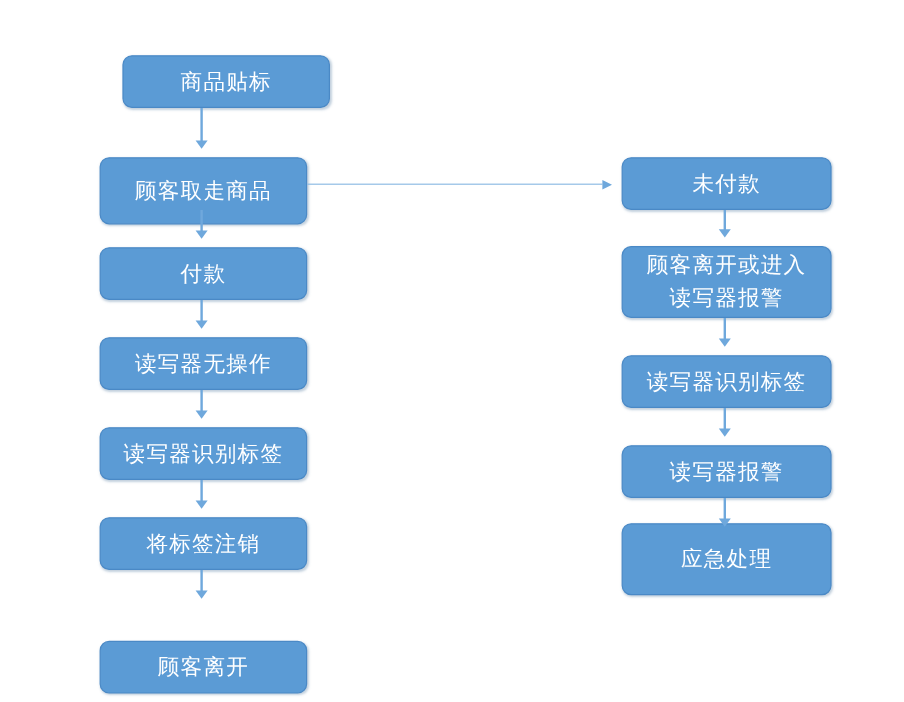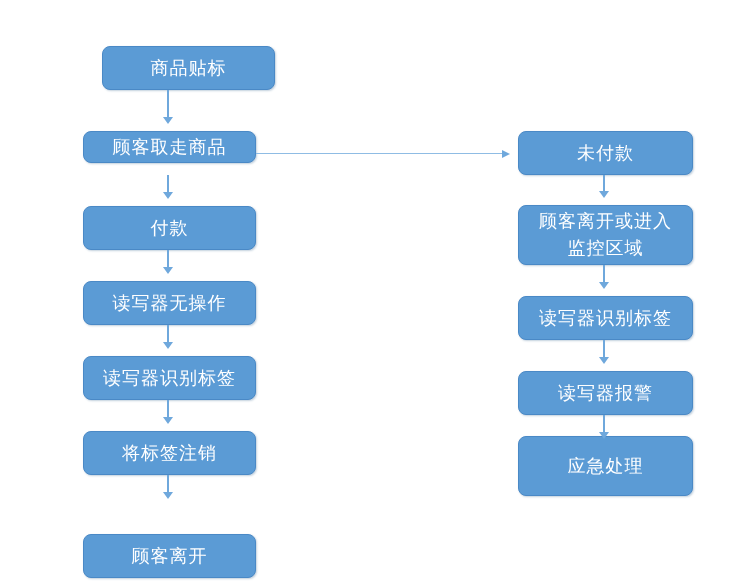--- a/index.html
+++ b/index.html
@@ -67,30 +67,30 @@
     border-bottom: 4px solid transparent;
     border-left: 8px solid #6FA8DC;
   }
 </style>
 </head>
 <body>
 
 <div id="canvas">
 
   <div class="node" style="left: 83px; top: 46px; width: 173px; height: 44px; margin-left: 19px;">商品贴标</div>
-  <div class="node" style="left: 83px; top: 131px; width: 173px; height: 32px;">顾客取走商品</div>
+  <div class="node" style="left: 83px; top: 131px; width: 173px; height: 56px;">顾客取走商品</div>
   <div class="node" style="left: 83px; top: 206px; width: 173px; height: 44px;">付款</div>
   <div class="node" style="left: 83px; top: 281px; width: 173px; height: 44px;">读写器无操作</div>
   <div class="node" style="left: 83px; top: 356px; width: 173px; height: 44px;">读写器识别标签</div>
   <div class="node" style="left: 83px; top: 431px; width: 173px; height: 44px;">将标签注销</div>
   <div class="node" style="left: 83px; top: 506px; width: 173px; height: 44px; margin-top: 28px;">顾客离开</div>
 
   <div class="node" style="left: 518px; top: 131px; width: 175px; height: 44px;">未付款</div>
   <div class="node two-line" style="left: 518px; top: 205px; width: 175px; height: 60px;">顾客离开或进入
-监控区域</div>
+读写器报警</div>
   <div class="node" style="left: 518px; top: 296px; width: 175px; height: 44px;">读写器识别标签</div>
   <div class="node" style="left: 518px; top: 371px; width: 175px; height: 44px;">读写器报警</div>
   <div class="node" style="left: 518px; top: 436px; width: 175px; height: 60px;">应急处理</div>
 
   <div id="connector-layer">
       <div class="conn v" style="left: 167px; top: 90px; height: 28px;"></div>
       <div class="arrow-down" style="left: 163px; top: 117px;"></div>
       <div class="conn v" style="left: 167px; top: 175px; height: 18px;"></div>
       <div class="arrow-down" style="left: 163px; top: 192px;"></div>
       <div class="conn v" style="left: 167px; top: 250px; height: 18px;"></div>

